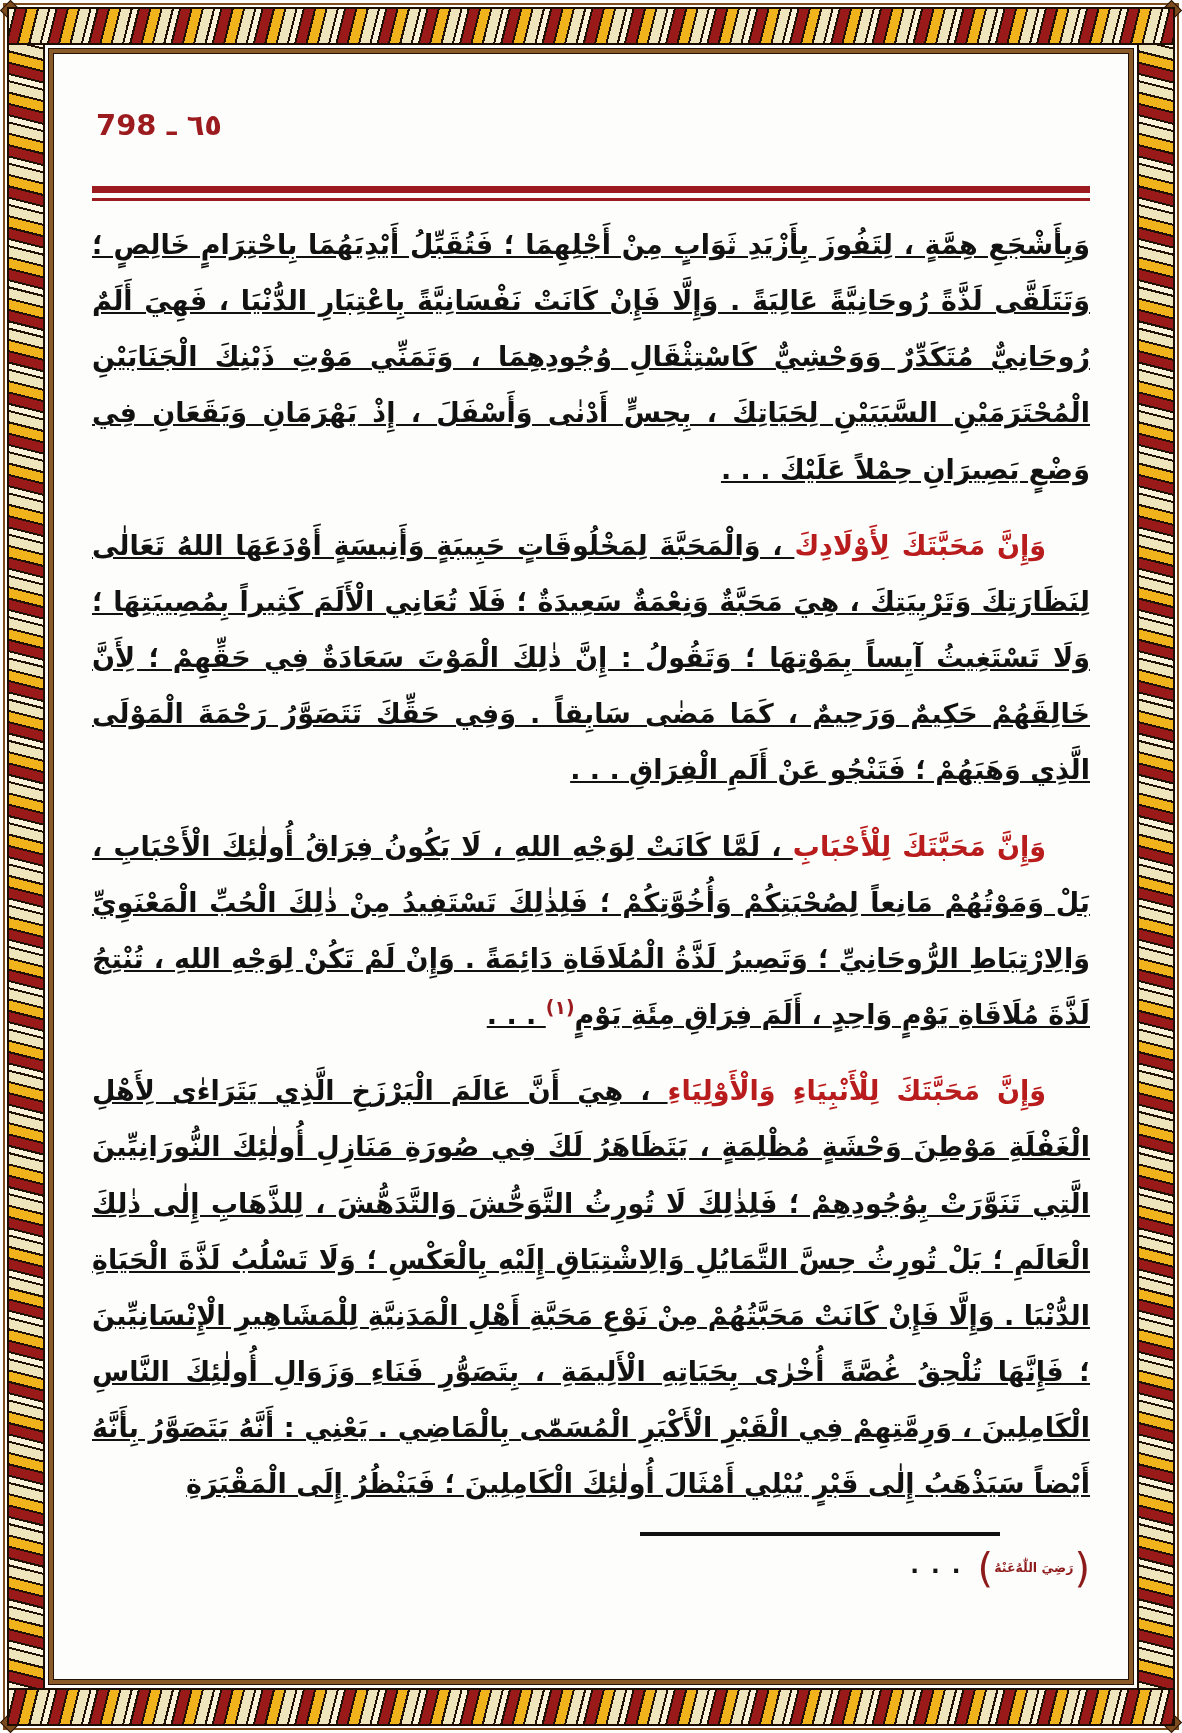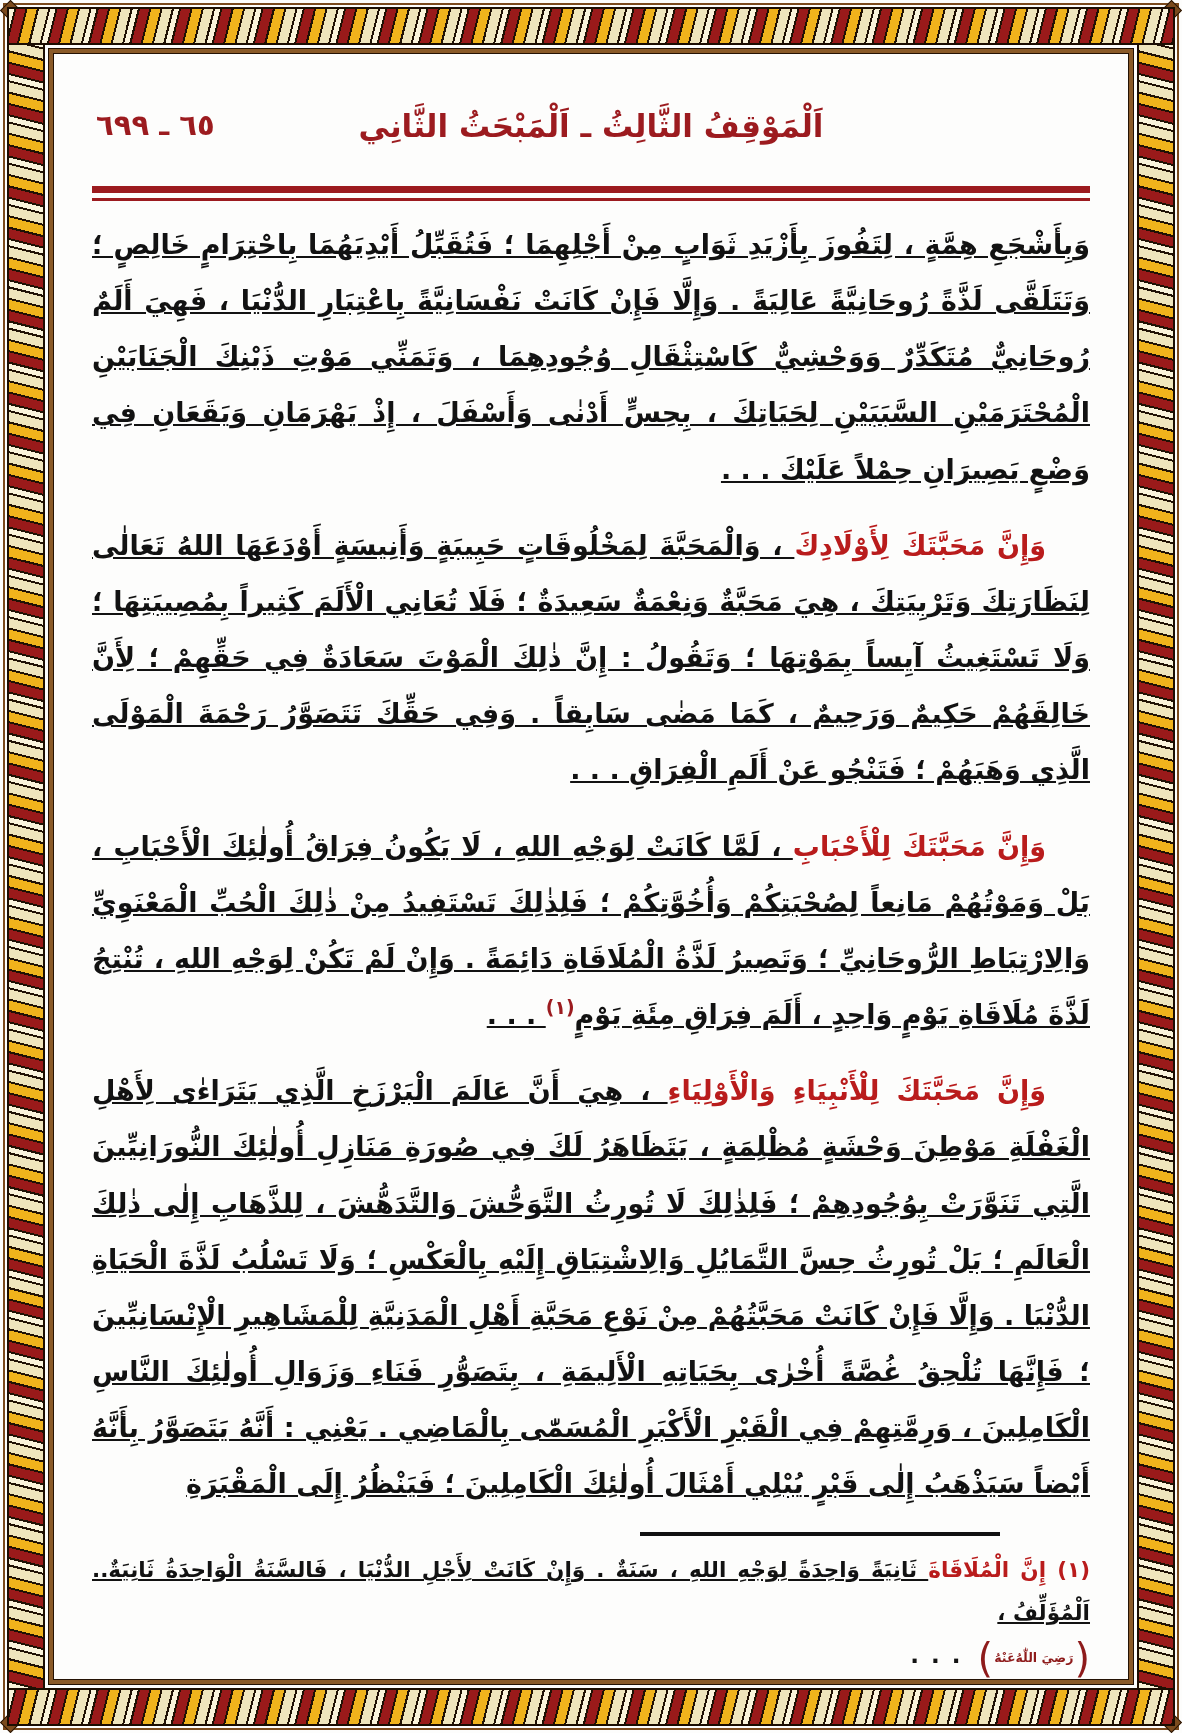--- a/index.html
+++ b/index.html
@@ -61,35 +61,33 @@
   </div>
   <div class="band top"></div>
   <div class="band bottom"></div>
   <div class="band v left"></div>
   <div class="band v right"></div>
   <div class="frame-inner"></div>
 
   <div class="content">
 
     <div class="header">
-      <div class="header-title">اَلْمَوْقِفُ الثَّالِثُ ـ اَلْمَبْحَثُ الثَّانِي</div>
-      <div class="page-number">٦٥ ـ ٦٩٩</div>
+      <div class="page-number">٦٥ ـ 798</div>
     </div>
     <div class="header-rule"></div>
 
     <div class="body-text">
         <p class=""><span class="seg-black">وَبِأَشْجَعِ هِمَّةٍ ، لِتَفُوزَ بِأَزْيَدِ ثَوَابٍ مِنْ أَجْلِهِمَا ؛ فَتُقَبِّلُ أَيْدِيَهُمَا بِاحْتِرَامٍ خَالِصٍ ؛ وَتَتَلَقَّى لَذَّةً رُوحَانِيَّةً عَالِيَةً . وَإِلَّا فَإِنْ كَانَتْ نَفْسَانِيَّةً بِاعْتِبَارِ الدُّنْيَا ، فَهِيَ أَلَمٌ رُوحَانِيٌّ مُتَكَدِّرٌ وَوَحْشِيٌّ كَاسْتِثْقَالِ وُجُودِهِمَا ، وَتَمَنِّي مَوْتِ ذَيْنِكَ الْجَنَابَيْنِ الْمُحْتَرَمَيْنِ السَّبَبَيْنِ لِحَيَاتِكَ ، بِحِسٍّ أَدْنٰى وَأَسْفَلَ ، إِذْ يَهْرَمَانِ وَيَقَعَانِ فِي وَضْعٍ يَصِيرَانِ حِمْلاً عَلَيْكَ . . .</span></p>
         <p class="indent"><span class="seg-red">وَإِنَّ مَحَبَّتَكَ لِأَوْلَادِكَ</span><span class="seg-black"> ، وَالْمَحَبَّةَ لِمَخْلُوقَاتٍ حَبِيبَةٍ وَأَنِيسَةٍ أَوْدَعَهَا اللهُ تَعَالٰى لِنَظَارَتِكَ وَتَرْبِيَتِكَ ، هِيَ مَحَبَّةٌ وَنِعْمَةٌ سَعِيدَةٌ ؛ فَلَا تُعَانِي الْأَلَمَ كَثِيراً بِمُصِيبَتِهَا ؛ وَلَا تَسْتَغِيثُ آيِساً بِمَوْتِهَا ؛ وَتَقُولُ : إِنَّ ذٰلِكَ الْمَوْتَ سَعَادَةٌ فِي حَقِّهِمْ ؛ لِأَنَّ خَالِقَهُمْ حَكِيمٌ وَرَحِيمٌ ، كَمَا مَضٰى سَابِقاً . وَفِي حَقِّكَ تَتَصَوَّرُ رَحْمَةَ الْمَوْلَى الَّذِي وَهَبَهُمْ ؛ فَتَنْجُو عَنْ أَلَمِ الْفِرَاقِ . . .</span></p>
         <p class="indent"><span class="seg-red">وَإِنَّ مَحَبَّتَكَ لِلْأَحْبَابِ</span><span class="seg-black"> ، لَمَّا كَانَتْ لِوَجْهِ اللهِ ، لَا يَكُونُ فِرَاقُ أُولٰئِكَ الْأَحْبَابِ ، بَلْ وَمَوْتُهُمْ مَانِعاً لِصُحْبَتِكُمْ وَأُخُوَّتِكُمْ ؛ فَلِذٰلِكَ تَسْتَفِيدُ مِنْ ذٰلِكَ الْحُبِّ الْمَعْنَوِيِّ وَالِارْتِبَاطِ الرُّوحَانِيِّ ؛ وَتَصِيرُ لَذَّةُ الْمُلَاقَاةِ دَائِمَةً . وَإِنْ لَمْ تَكُنْ لِوَجْهِ اللهِ ، تُنْتِجُ لَذَّةَ مُلَاقَاةِ يَوْمٍ وَاحِدٍ ، أَلَمَ فِرَاقِ مِئَةِ يَوْمٍ</span><span class="seg-red-sup">(١)</span><span class="seg-black"> . . .</span></p>
         <p class="indent"><span class="seg-red">وَإِنَّ مَحَبَّتَكَ لِلْأَنْبِيَاءِ وَالْأَوْلِيَاءِ</span><span class="seg-black"> ، هِيَ أَنَّ عَالَمَ الْبَرْزَخِ الَّذِي يَتَرَاءٰى لِأَهْلِ الْغَفْلَةِ مَوْطِنَ وَحْشَةٍ مُظْلِمَةٍ ، يَتَظَاهَرُ لَكَ فِي صُورَةِ مَنَازِلِ أُولٰئِكَ النُّورَانِيِّينَ الَّتِي تَنَوَّرَتْ بِوُجُودِهِمْ ؛ فَلِذٰلِكَ لَا تُورِثُ التَّوَحُّشَ وَالتَّدَهُّشَ ، لِلذَّهَابِ إِلٰى ذٰلِكَ الْعَالَمِ ؛ بَلْ تُورِثُ حِسَّ التَّمَايُلِ وَالِاشْتِيَاقِ إِلَيْهِ بِالْعَكْسِ ؛ وَلَا تَسْلُبُ لَذَّةَ الْحَيَاةِ الدُّنْيَا . وَإِلَّا فَإِنْ كَانَتْ مَحَبَّتُهُمْ مِنْ نَوْعِ مَحَبَّةِ أَهْلِ الْمَدَنِيَّةِ لِلْمَشَاهِيرِ الْإِنْسَانِيِّينَ ؛ فَإِنَّهَا تُلْحِقُ غُصَّةً أُخْرٰى بِحَيَاتِهِ الْأَلِيمَةِ ، بِتَصَوُّرِ فَنَاءِ وَزَوَالِ أُولٰئِكَ النَّاسِ الْكَامِلِينَ ، وَرِمَّتِهِمْ فِي الْقَبْرِ الْأَكْبَرِ الْمُسَمّٰى بِالْمَاضِي . يَعْنِي : أَنَّهُ يَتَصَوَّرُ بِأَنَّهُ أَيْضاً سَيَذْهَبُ إِلٰى قَبْرٍ يُبْلِي أَمْثَالَ أُولٰئِكَ الْكَامِلِينَ ؛ فَيَنْظُرُ إِلَى الْمَقْبَرَةِ</span></p>
       </div>
 
     <div class="footnote-separator"></div>
 
-    <div class="footnote"><span class="seg-red">(١) إِنَّ الْمُلَاقَاةَ</span><span class="seg-black"> ثَانِيَةً وَاحِدَةً لِوَجْهِ اللهِ ، سَنَةٌ . وَإِنْ كَانَتْ لِأَجْلِ الدُّنْيَا ، فَالسَّنَةُ الْوَاحِدَةُ ثَانِيَةٌ.. اَلْمُؤَلِّفُ ،</span></div>
 
     <div class="seal-line">
       <span class="seal">
         <span class="paren">(</span>
         <span class="seal-stack">
           <span>رَضِيَ اللّٰهُ</span>
           <span>عَنْهُ</span>
         </span>
         <span class="paren">)</span>
       </span>

